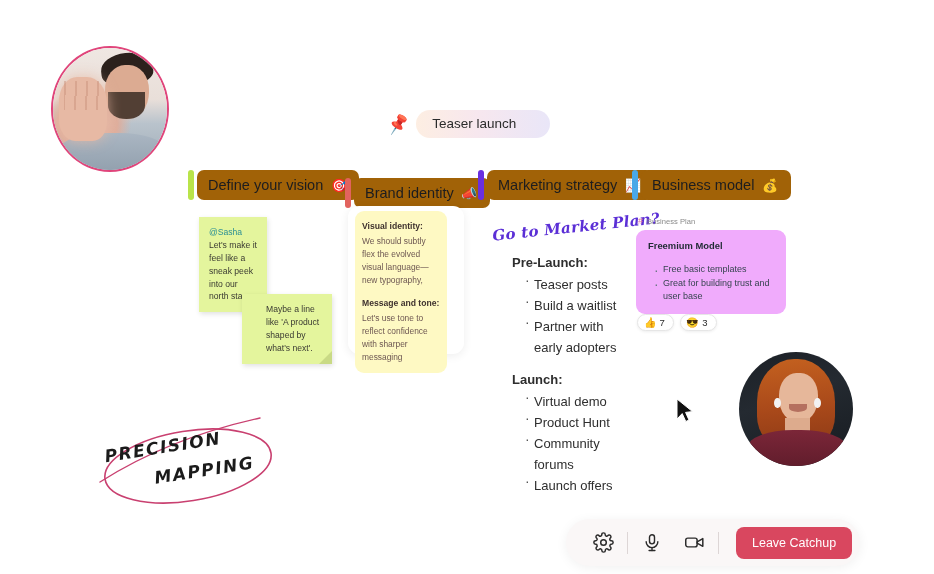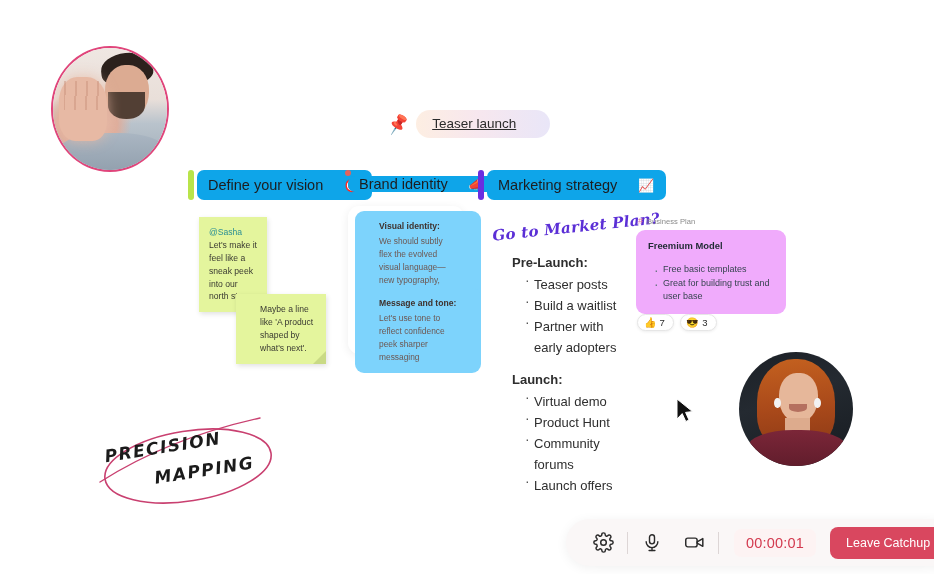--- a/index.html
+++ b/index.html
@@ -53,43 +53,43 @@
     background:linear-gradient(180deg,#7b2638,#611d2c);border-radius:46% 46% 0 0;}
   .p2 .bud{position:absolute;width:6%;height:9%;background:#f2f2f2;border-radius:50%;top:40%;}
   .p2 .bud.l{left:31%;} .p2 .bud.r{left:66%;}
 
   
   .pin-label{position:absolute;left:388px;top:110px;display:flex;align-items:center;gap:7px;}
   .pin-glyph{font-size:17px;line-height:1;transform:rotate(-12deg);}
   .pin-pill{
     padding:6px 34px 7px 16px;border-radius:16px;font-size:13.5px;color:#2b2b2b;
     background:linear-gradient(90deg,#fdeee2 0%,#f7e7ee 45%,#e9e6f8 100%);
-    white-space:nowrap;text-decoration:underline;}
+    white-space:nowrap;}
 
   
   .col-head{position:absolute;display:flex;align-items:stretch;height:30px;}
   .col-bar{width:6px;border-radius:3px;flex:0 0 6px;}
-  .col-pill{display:flex;align-items:center;gap:21px;background:#0ea5e9;
+  .col-pill{display:flex;align-items:center;gap:8px;background:#a16207;
     border-radius:7px;padding:0 12px 0 11px;margin-left:3px;}
   .col-title{font-size:14.5px;color:#1d1d1f;white-space:nowrap;}
   .col-emoji{font-size:13px;}
 
   
   .sticky{position:absolute;background:#e4f59d;padding:9px 10px;
     font-size:8.6px;line-height:1.5;color:#3a3a32;
     box-shadow:1px 2px 5px rgba(0,0,0,.12);}
   .sticky::after{content:"";position:absolute;right:0;bottom:0;
     border-width:0 0 13px 13px;border-style:solid;
     border-color:transparent transparent #c9da85 transparent;}
   .mention{color:#2a8f94;margin-top:35px;}
 
   
   .wcard{position:absolute;background:#fff;border-radius:11px;
     box-shadow:0 2px 10px rgba(0,0,0,.07);}
-  .pcard{position:absolute;background:#7dd3fc;border-radius:9px;padding:9px 24px;
+  .pcard{position:absolute;background:#fef9c3;border-radius:9px;padding:9px 7px;
     font-size:8.4px;line-height:1.55;color:#6d5752;}
   .pcard b{color:#3f322e;font-size:8.6px;display:block;margin-bottom:2px;}
 
   
   .script{position:absolute;font-family:"DejaVu Serif",serif;font-style:italic;
     font-weight:700;color:#5b2fd6;font-size:15px;letter-spacing:.3px;
     transform:rotate(-6deg);white-space:nowrap;}
   .plan{position:absolute;font-size:13px;color:#2e2e2e;line-height:1.62;}
   .plan .hd{font-weight:700;margin-bottom:1px;}
   .plan ul{margin:0 0 0 14px;padding:0 0 0 8px;list-style:none;}
@@ -177,42 +177,42 @@
       <span class="col-title">Define your vision</span>
       <span class="col-emoji">🎯</span>
     </div>
   </div>
 
   <div class="sticky" style="left:199px;top:217px;width:48px;">
     <span class="mention">@Sasha</span>
     <span>Let's make it feel like a sneak peek into our north star.</span>
   </div>
 
-  <div class="sticky" style="left:236px;top:294px;width:56px;padding-left:24px;">
+  <div class="sticky" style="left:242px;top:294px;width:56px;padding-left:24px;">
     <span>Maybe a line like 'A product shaped by what's next'.</span>
   </div>
 
-  <div class="col-head" style="left:345px;top:170px;flex-direction:column;">
+  <div class="col-head" style="left:345px;top:178px;">
     <div class="col-bar" style="background:#e2635e"></div>
     <div class="col-pill">
       <span class="col-title">Brand identity</span>
       <span class="col-emoji">📣</span>
     </div>
   </div>
 
   <div class="wcard" style="left:348px;top:206px;width:116px;height:148px;"></div>
 
   <div class="pcard" style="left:355px;top:211px;width:78px;">
     <b>Visual identity:</b>
     <span>We should subtly flex the evolved visual language—new typography, motion, and color.</span>
   </div>
 
   <div class="pcard" style="left:355px;top:288px;width:78px;">
     <b>Message and tone:</b>
-    <span>Let's use tone to reflect confidence peek sharper messaging</span>
+    <span>Let's use tone to reflect confidence with sharper messaging</span>
   </div>
 
   <div class="col-head" style="left:478px;top:170px;justify-content:flex-end;">
     <div class="col-bar" style="background:#6a2fe0"></div>
     <div class="col-pill">
       <span class="col-title">Marketing strategy</span>
       <span class="col-emoji">📈</span>
     </div>
   </div>
 
@@ -228,20 +228,27 @@
     <div class="gap"></div>
     <div class="hd">Launch:</div>
     <ul>
       <li>Virtual demo</li>
       <li>Product Hunt</li>
       <li>Community forums</li>
       <li>Launch offers</li>
     </ul>
   </div>
 
+  <div class="col-head" style="left:632px;top:170px;">
+    <div class="col-bar" style="background:#4aa8e8"></div>
+    <div class="col-pill">
+      <span class="col-title">Business model</span>
+      <span class="col-emoji">💰</span>
+    </div>
+  </div>
 
   <div class="bp-label" style="left:638px;top:217px;">
     <span class="hash">#</span>
     <span>Business Plan</span>
   </div>
 
   <div class="bcard" style="left:636px;top:230px;width:126px;">
     <div class="ttl">Freemium Model</div>
     <ul>
       <li>Free basic templates</li>
@@ -296,18 +303,17 @@
 
     <div class="tb-btn">
       <svg width="23" height="21" viewBox="0 0 24 24" fill="none" stroke="#2b2b2b" stroke-width="1.7" stroke-linejoin="round">
         <rect x="2" y="7" width="13" height="10" rx="2.4"></rect>
         <path d="M15 11.2 L21.5 7.6 V16.4 L15 12.8 Z"></path>
       </svg>
     </div>
 
     <div class="tb-sep"></div>
 
-    <div class="timer">00:00:01</div>
 
     <button class="leave">Leave Catchup</button>
   </div>
 
 </div>
 
 </body></html>

